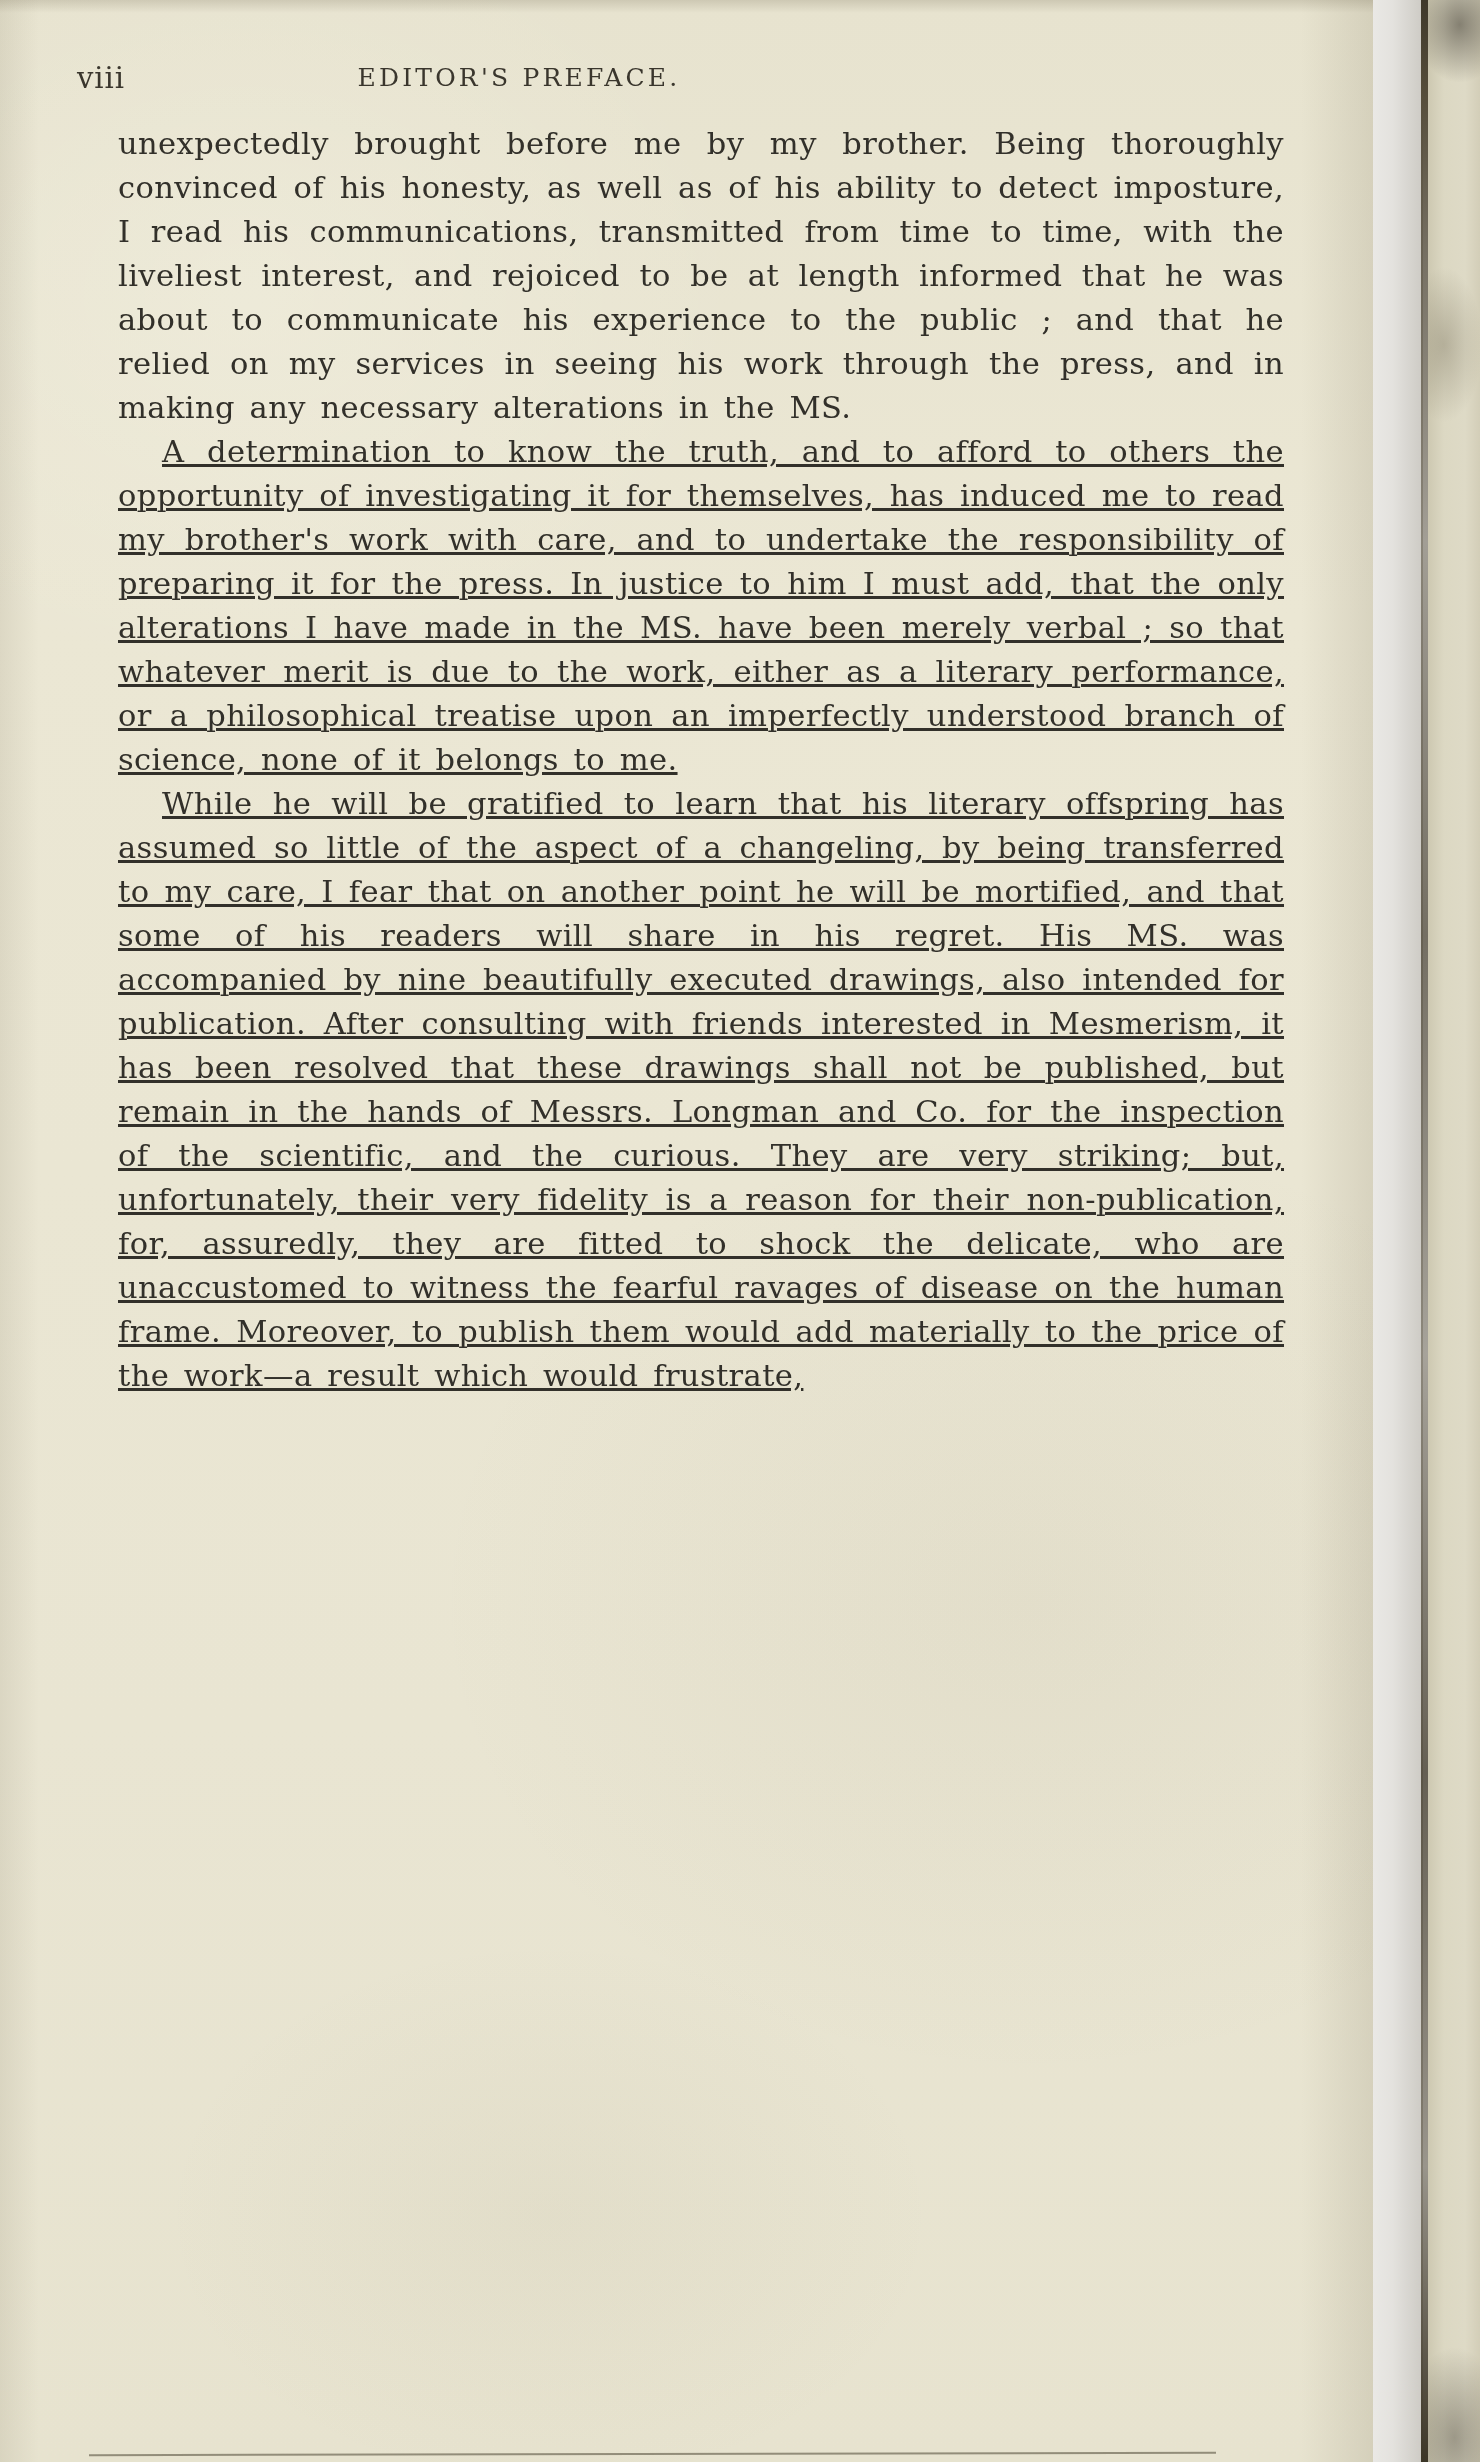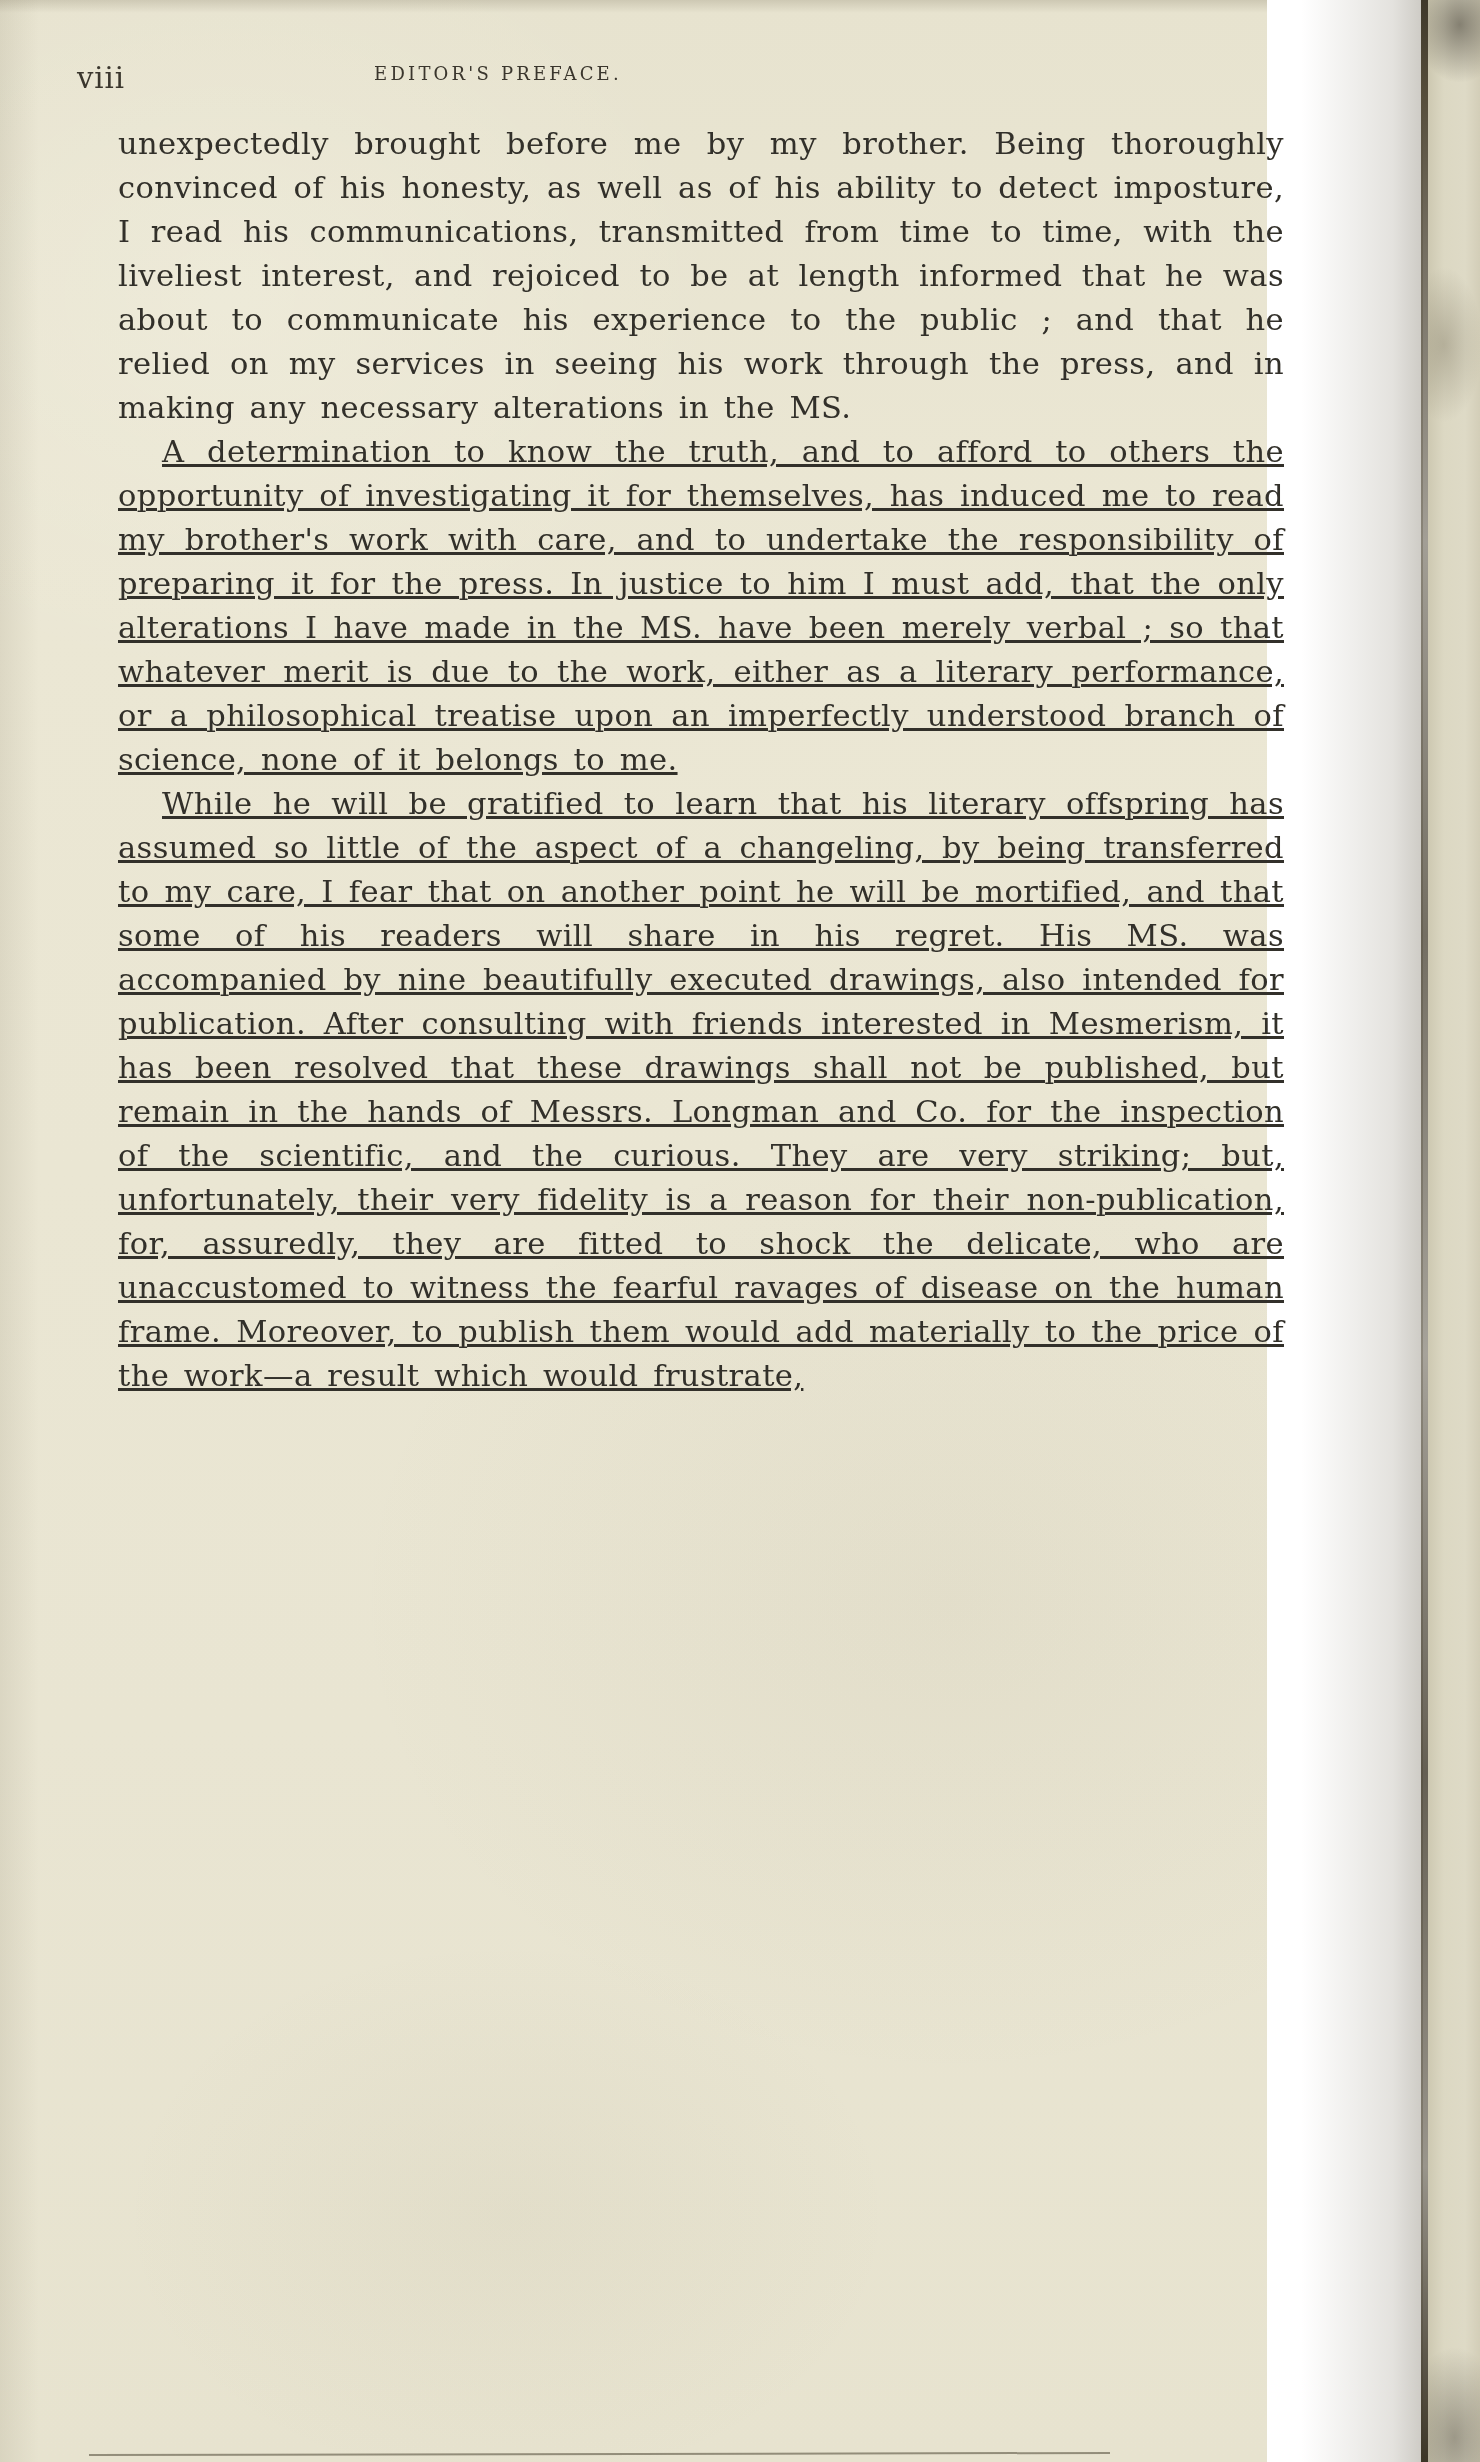--- a/index.html
+++ b/index.html
@@ -6,21 +6,21 @@
     margin: 0;
     padding: 0;
     width: 1480px;
     height: 2462px;
     overflow: hidden;
     font-family: "DejaVu Serif", "Liberation Serif", serif;
   }
 
   .page {
     position: relative;
-    width: 1267px;
+    width: 1373px;
     height: 2462px;
     background-image:
       radial-gradient(ellipse 832px 647px at 18% 12%, rgba(255,255,245,0.20), transparent 60%),
       radial-gradient(ellipse 924px 739px at 75% 65%, rgba(120,108,75,0.06), transparent 65%),
       radial-gradient(ellipse 647px 462px at 40% 90%, rgba(120,108,75,0.05), transparent 60%),
       linear-gradient(180deg, #e7e3cf 0%, #ebe7d4 25%, #e9e5d2 70%, #e7e3cf 100%);
     color: #322f27;
   }
 
   
@@ -44,24 +44,24 @@
   .folio {
     position: absolute;
     left: -41px;
     top: 1.8px;
     font-size: 29px;
     letter-spacing: 0.9px;
     color: #3a362d;
   }
   .head-title {
     position: absolute;
-    left: 380px;
+    left: 401px;
     transform: translateX(-50%);
     top: 3.7px;
-    font-size: 18px;
+    font-size: 25px;
     letter-spacing: 3.2px;
     white-space: nowrap;
     color: #3a362d;
   }
 
   
   .text-block {
     position: absolute;
     top: 122px;
     left: 118px;

